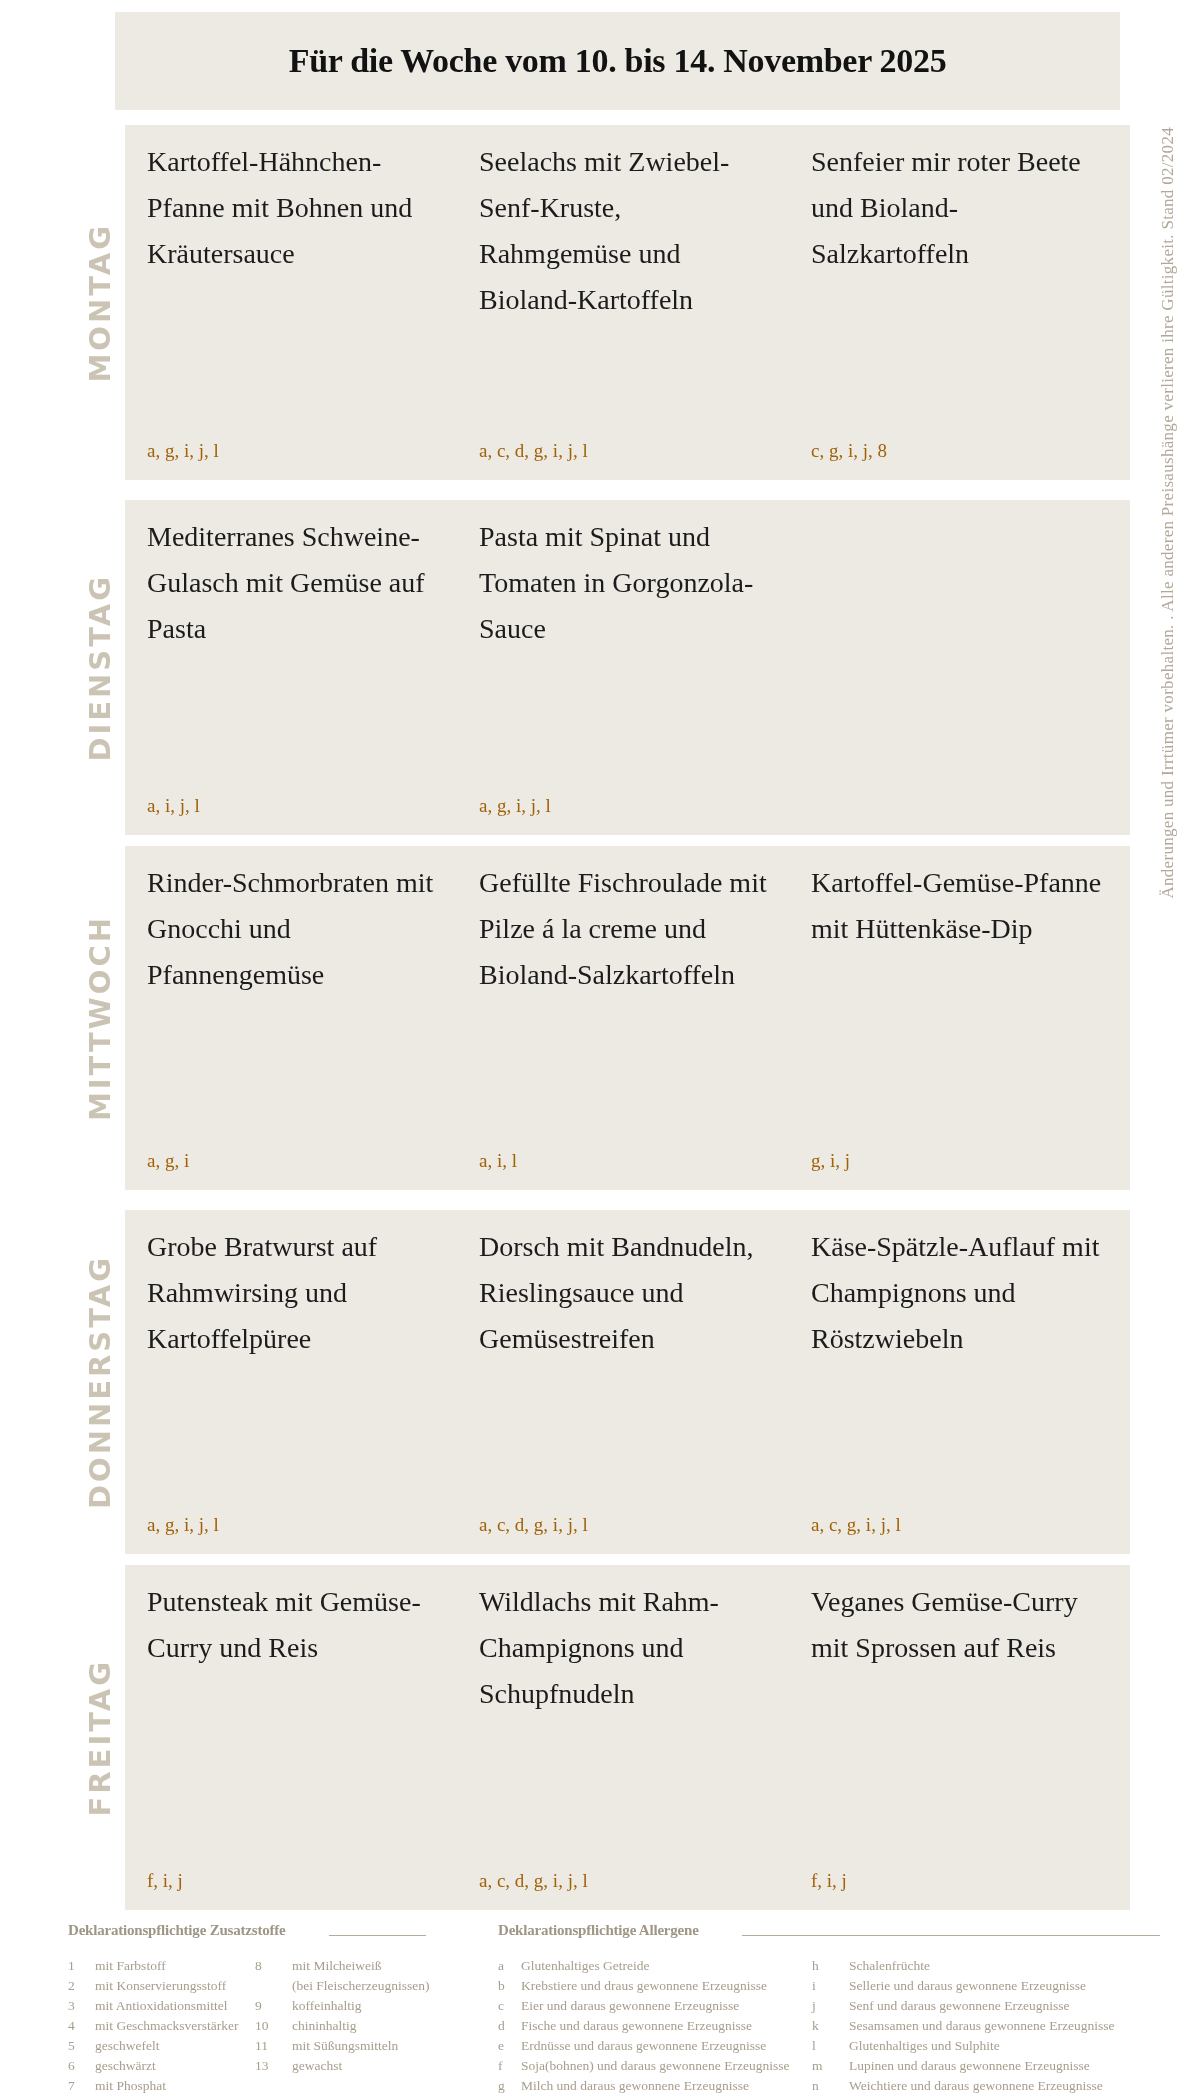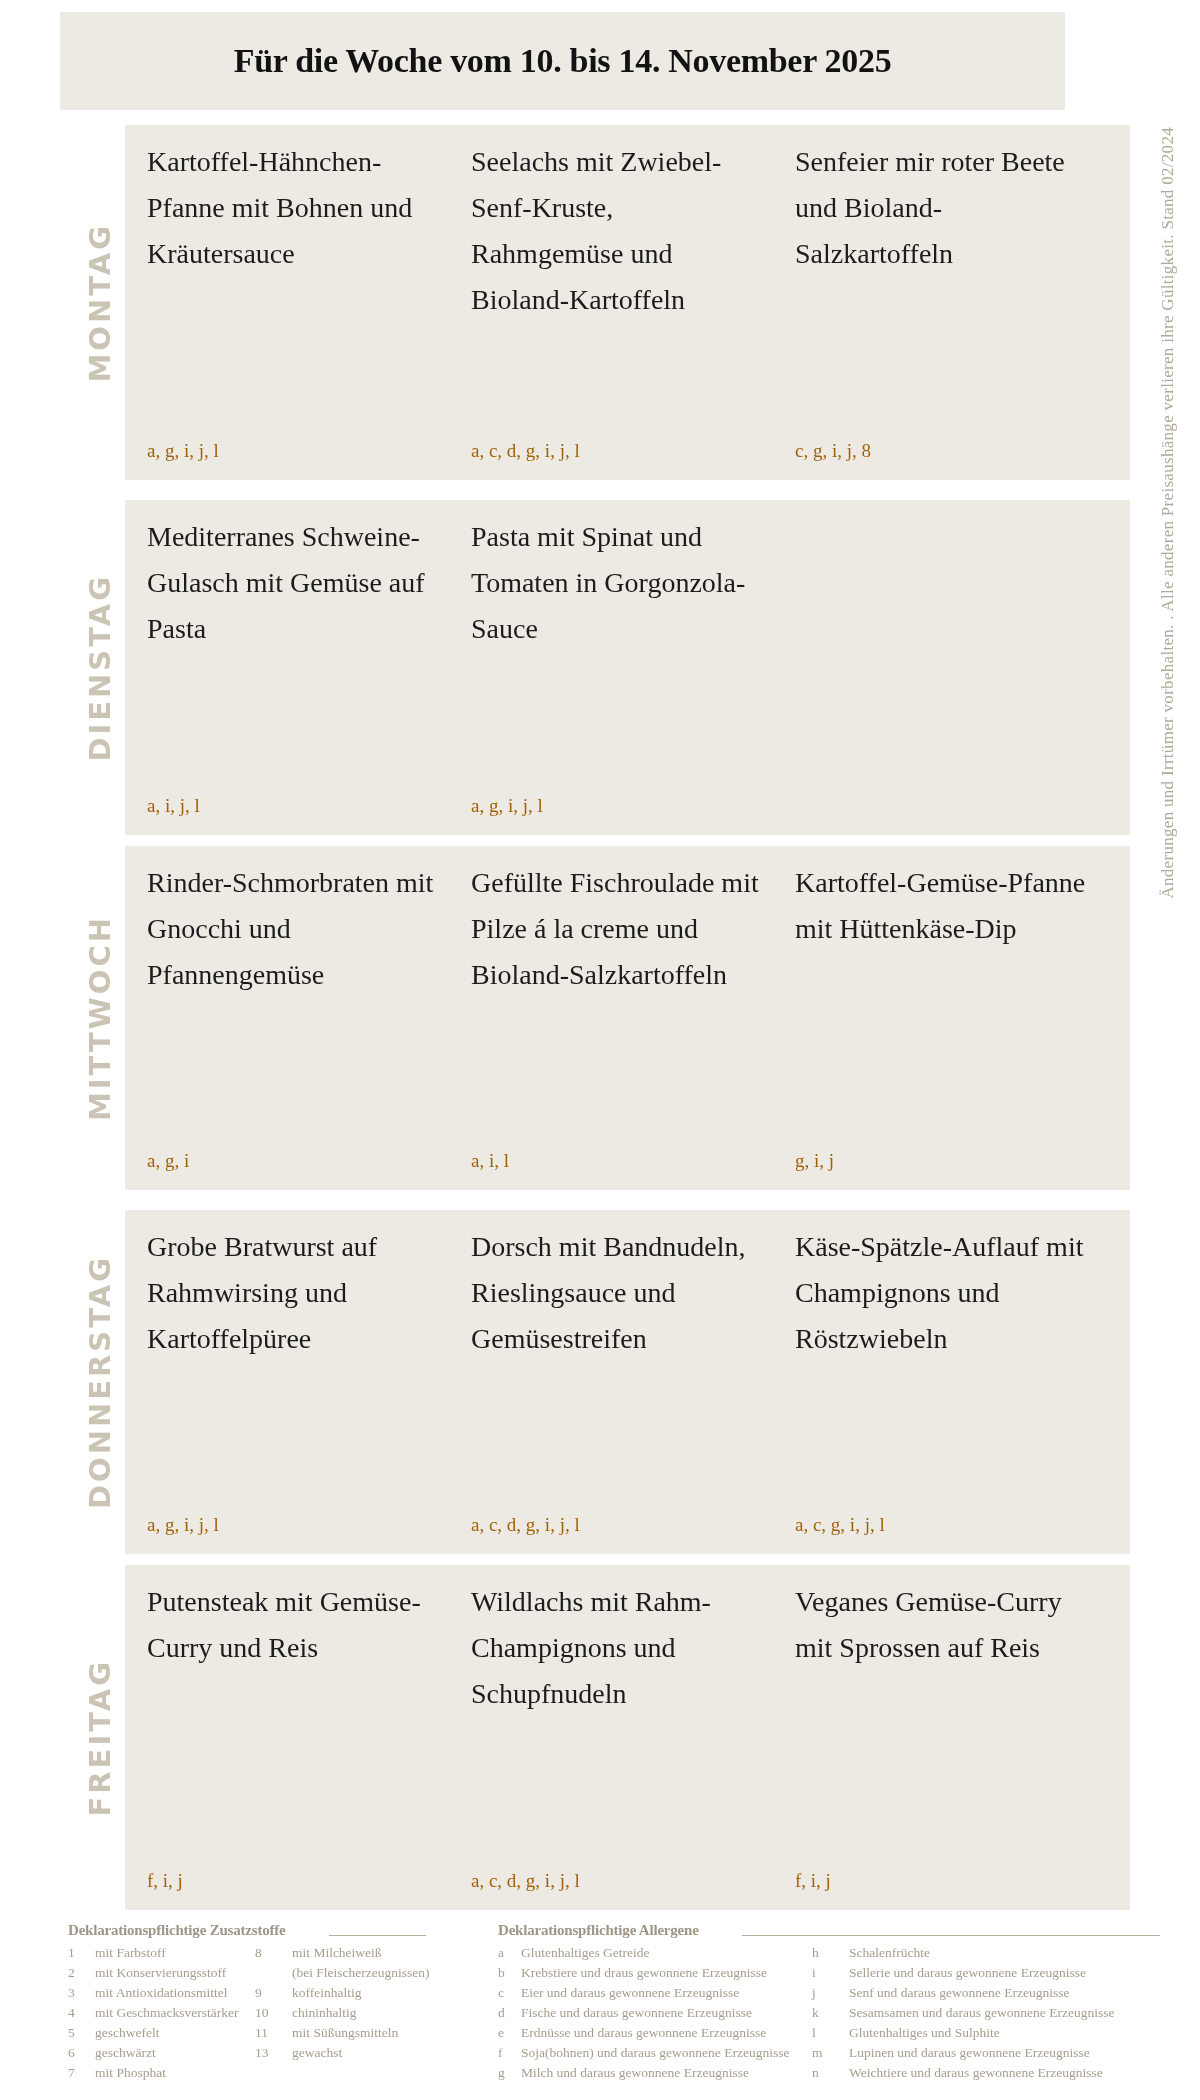--- a/index.html
+++ b/index.html
@@ -1,53 +1,53 @@
 <!DOCTYPE html>
 <html lang="de"><head>
 <meta charset="utf-8">
 <style>
   * { margin:0; padding:0; box-sizing:border-box; }
   html,body { width:1200px; height:2100px; background:#ffffff; overflow:hidden;
               font-family:"Liberation Serif", serif; color:#1c1c1c; }
   .page { position:relative; width:1200px; height:2100px; }
 
   
-  .header-card { margin:12px 0 0 60px; width:1005px; height:98px; background:#edeae4;
+  .header-card { margin:12px 0 0 115px; width:1005px; height:98px; background:#edeae4;
                  display:flex; align-items:center; justify-content:center; }
   .header-card h1 { font-family:"Liberation Serif", serif; font-weight:700;
                     font-size:34px; letter-spacing:-0.3px; color:#121212; }
 
   
   .day-row { display:flex; width:1200px; }
   .day-row.r1 { margin-top:15px; height:355px; }
   .day-row.r2 { margin-top:20px; height:335px; }
   .day-row.r3 { margin-top:11px; height:344px; }
   .day-row.r4 { margin-top:20px; height:344px; }
   .day-row.r5 { margin-top:11px; height:345px; }
   .day-label-strip { flex:0 0 125px; display:flex; align-items:center;
                      justify-content:flex-end; padding-right:8px; }
   .day-label-strip span { writing-mode:vertical-rl; transform:rotate(180deg);
                      font-family:"DejaVu Sans", sans-serif; font-weight:bold;
                      font-size:29px; letter-spacing:3px; color:#cbc3b3; }
   .day-card { flex:0 0 1005px; background:#edeae4; padding:14px 0 18px 22px;
-              display:grid; grid-template-columns:300px 300px 300px; column-gap:24px; }
+              display:grid; grid-template-columns:300px 300px 300px; column-gap:32px; }
   .meal-cell { display:flex; flex-direction:column; justify-content:space-between; }
   .dish { font-size:28px; line-height:46px; color:#1c1c1c; }
   .codes { font-size:19px; color:#a16207; }
 
   
   .side-note { position:absolute; top:115px; right:22px;
                writing-mode:vertical-rl; transform:rotate(180deg);
                font-size:17px; letter-spacing:0.3px; color:#b2a898; }
 
   
   .legend { display:flex; margin:12px 40px 0 68px; }
   .legend-left  { flex:0 0 430px; }
   .legend-right { flex:1; }
-  .legend-header { display:flex; margin-bottom:4px;gap:35px; }
+  .legend-header { display:flex; margin-bottom:17px;gap:35px; }
   .legend-header .ttl { font-weight:700; font-size:15px; letter-spacing:-0.2px; color:#9f9585; white-space:nowrap; }
   .legend-header .rule { flex:1; height:1px; background:#b6ac9c; align-self:flex-end; margin:0 0 3px 8px; }
   .legend-left .legend-header .rule { margin-right:72px; }
   .legend-cols { display:flex; }
   .legend-col { display:flex; flex-direction:column; }
   .legend-left .legend-col.a { width:187px; }
   .legend-left .legend-col.b { flex:1; }
   .legend-right .legend-col.a { width:314px; }
   .legend-right .legend-col.b { flex:1; }
   .legend-item { display:flex; font-size:13.5px; line-height:20px; color:#a79d8d; }

